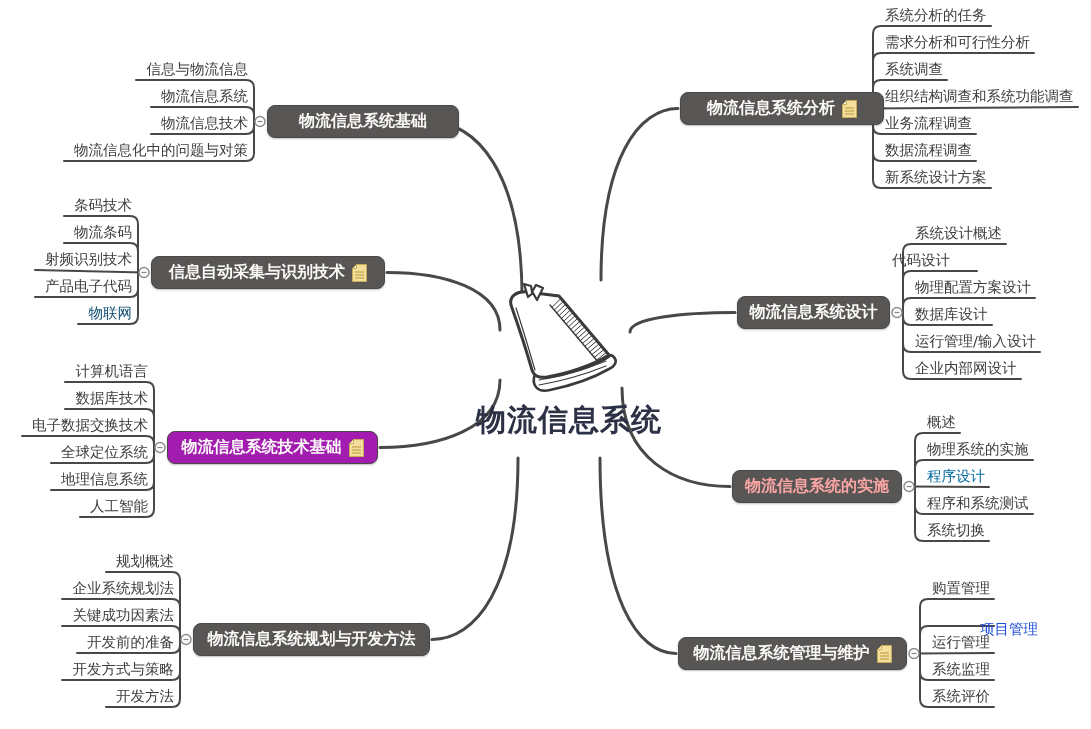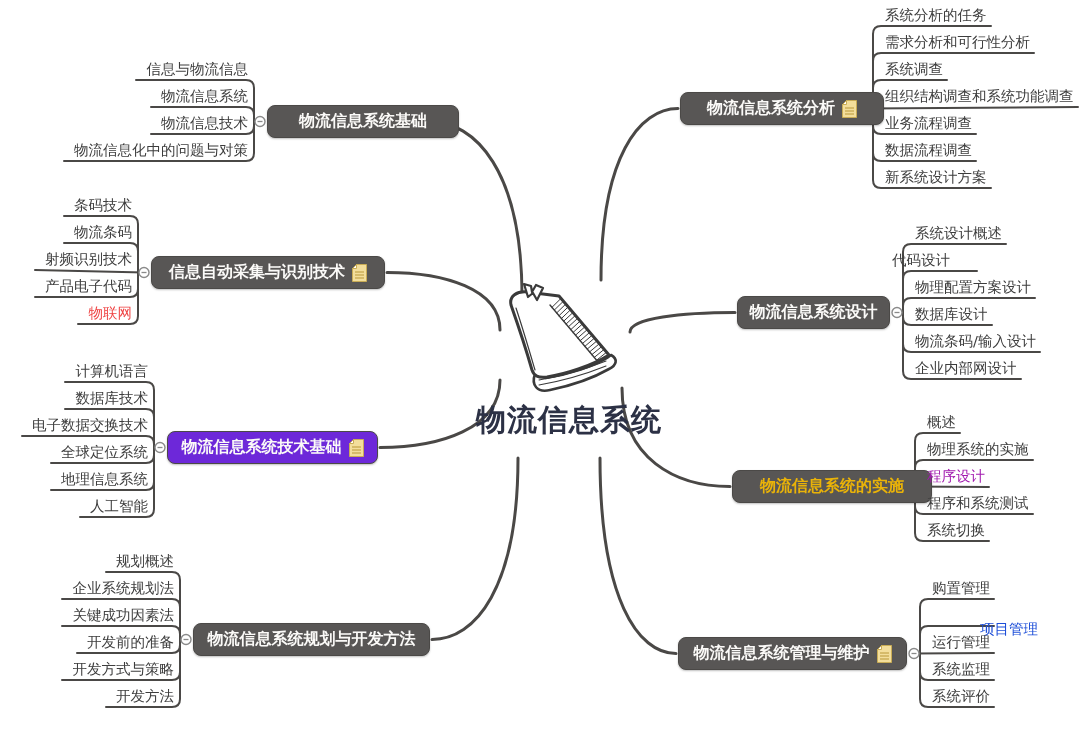--- a/index.html
+++ b/index.html
@@ -185,22 +185,22 @@
             <line x1="3" y1="8" x2="12" y2="8"></line>
             <line x1="3" y1="11" x2="12" y2="11"></line>
             <line x1="3" y1="14" x2="12" y2="14"></line>
           </g>
         </svg>
       </div>
       <div class="child-label" style="color: rgb(61, 61, 61); top: 195px; right: 959px;">条码技术</div>
       <div class="child-label" style="color: rgb(61, 61, 61); top: 222px; right: 959px;">物流条码</div>
       <div class="child-label" style="color: rgb(61, 61, 61); top: 249px; right: 959px;">射频识别技术</div>
       <div class="child-label" style="color: rgb(61, 61, 61); top: 276px; right: 959px;">产品电子代码</div>
-      <div class="child-label" style="color: #ef4444; top: 303px; right: 959px;">物联网</div>
-      <div class="topic-node" style="left: 167px; top: 431px; width: 211px; background: #6d28d9; color: rgb(251, 250, 248);">
+      <div class="child-label" style="color: #0c4a6e; top: 303px; right: 959px;">物联网</div>
+      <div class="topic-node" style="left: 167px; top: 431px; width: 211px; background: #a21caf; color: rgb(251, 250, 248);">
         <span>物流信息系统技术基础</span>
         <svg width="15" height="18" viewBox="0 0 15 18" class="doc-icon">
           <path d="M4.5,0.5 L14.5,0.5 L14.5,17.5 L0.5,17.5 L0.5,4.5 Z" fill="#F3DE9B" stroke="#C9AC55"></path>
           <path d="M4.5,0.5 L4.5,4.5 L0.5,4.5 Z" fill="#ffffff" stroke="#C9AC55"></path>
           <g stroke="#C9AC55" stroke-width="1.4">
             <line x1="3" y1="8" x2="12" y2="8"></line>
             <line x1="3" y1="11" x2="12" y2="11"></line>
             <line x1="3" y1="14" x2="12" y2="14"></line>
           </g>
         </svg>
@@ -239,28 +239,28 @@
       <div class="child-label" style="color: rgb(61, 61, 61); top: 113px; left: 885px;">业务流程调查</div>
       <div class="child-label" style="color: rgb(61, 61, 61); top: 140px; left: 885px;">数据流程调查</div>
       <div class="child-label" style="color: rgb(61, 61, 61); top: 167px; left: 885px;">新系统设计方案</div>
       <div class="topic-node" style="left: 737px; top: 296px; width: 153px; background: rgb(88, 86, 85); color: rgb(251, 250, 248);">
         <span>物流信息系统设计</span>
       </div>
       <div class="child-label" style="color: rgb(61, 61, 61); top: 223px; left: 915px;">系统设计概述</div>
       <div class="child-label" style="color: rgb(61, 61, 61); top: 250px; left: 892px;">代码设计</div>
       <div class="child-label" style="color: rgb(61, 61, 61); top: 277px; left: 915px;">物理配置方案设计</div>
       <div class="child-label" style="color: rgb(61, 61, 61); top: 304px; left: 915px;">数据库设计</div>
-      <div class="child-label" style="color: rgb(61, 61, 61); top: 331px; left: 915px;">物流条码/输入设计</div>
+      <div class="child-label" style="color: rgb(61, 61, 61); top: 331px; left: 915px;">运行管理/输入设计</div>
       <div class="child-label" style="color: rgb(61, 61, 61); top: 358px; left: 915px; text-align: center;">企业内部网设计</div>
-      <div class="topic-node" style="left: 732px; top: 470px; width: 200px; background: rgb(88, 86, 85); color: #eab308;">
+      <div class="topic-node" style="left: 732px; top: 470px; width: 170px; background: rgb(88, 86, 85); color: #fca5a5;">
         <span>物流信息系统的实施</span>
       </div>
       <div class="child-label" style="color: rgb(61, 61, 61); top: 412px; left: 927px;">概述</div>
       <div class="child-label" style="color: rgb(61, 61, 61); top: 439px; left: 927px;">物理系统的实施</div>
-      <div class="child-label" style="color: #a21caf; top: 466px; left: 927px; text-align: center;">程序设计</div>
+      <div class="child-label" style="color: #0369a1; top: 466px; left: 927px; text-align: center;">程序设计</div>
       <div class="child-label" style="color: rgb(61, 61, 61); top: 493px; left: 927px;">程序和系统测试</div>
       <div class="child-label" style="color: rgb(61, 61, 61); top: 520px; left: 927px;">系统切换</div>
       <div class="topic-node" style="left: 678px; top: 637px; width: 229px; background: rgb(88, 86, 85); color: rgb(251, 250, 248);">
         <span>物流信息系统管理与维护</span>
         <svg width="15" height="18" viewBox="0 0 15 18" class="doc-icon">
           <path d="M4.5,0.5 L14.5,0.5 L14.5,17.5 L0.5,17.5 L0.5,4.5 Z" fill="#F3DE9B" stroke="#C9AC55"></path>
           <path d="M4.5,0.5 L4.5,4.5 L0.5,4.5 Z" fill="#ffffff" stroke="#C9AC55"></path>
           <g stroke="#C9AC55" stroke-width="1.4">
             <line x1="3" y1="8" x2="12" y2="8"></line>
             <line x1="3" y1="11" x2="12" y2="11"></line>

